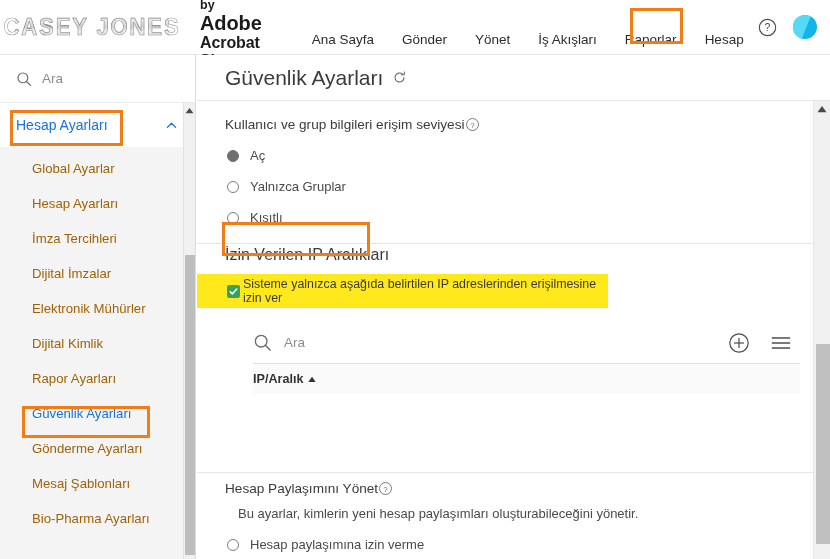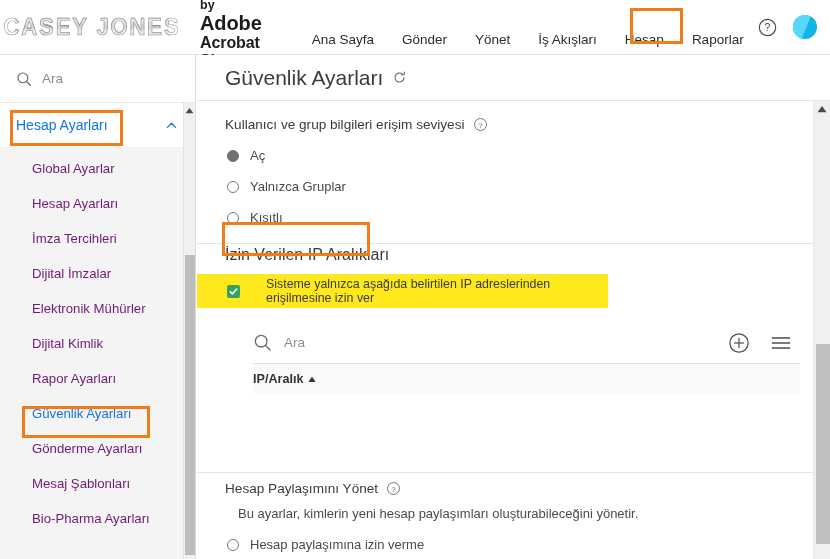--- a/index.html
+++ b/index.html
@@ -70,21 +70,21 @@
   .side-search .ph { font-size:13.5px; color:#8b8b8b; }
   .side-head {
     position:relative; height:44px; background:#ffffff;
     display:flex; align-items:center; justify-content:space-between;
     padding:0 16px 0 16px; cursor:pointer;
   }
   .side-head .lbl { font-size:14px; color:#1473e6; }
   .side-list { padding-top:4px; }
   .side-item {
     height:35px; display:flex; align-items:center;
-    padding-left:32px; font-size:13.2px; color:#701a75; cursor:pointer;
+    padding-left:32px; font-size:13.2px; color:#a16207; cursor:pointer;
   }
   .side-item.sel { color:#1473e6; }
 
   
   .sb-track {
     position:absolute; right:0; top:48px; width:12px; height:456px; background:#f0f0f0;
     border-left:1px solid #e1e1e1;
   }
   .sb-arrow {
     position:absolute; left:0; top:0; width:11px; height:14px;
@@ -101,40 +101,40 @@
     background:#ffffff; overflow:hidden;
   }
   .page-title-row {
     height:46px; display:flex; align-items:center; gap:9px;
     padding-left:28px; border-bottom:1px solid #e6e6e6;
   }
   .page-title { font-size:21px; color:#3b3b3b; font-weight:normal; }
   .content { padding:16px 0 0 0; }
 
   .sec-head {
-    display:flex; align-items:center; gap:8px;
+    display:flex; align-items:center; 
     padding-left:28px; font-size:13.6px; color:#3b3b3b;
   }
   .radio-row {
     display:flex; align-items:center; gap:11px; padding-left:30px; margin-top:16px;
     font-size:13px; color:#4a4a4a; cursor:pointer;
   }
   .radio {
     width:12px; height:12px; border-radius:50%;
     border:1.6px solid #7b7b7b; background:#fff; flex:none;
   }
   .radio.on { background:#707070; border-color:#707070; }
 
   .divider { height:1px; background:#e6e6e6; margin:18px 0 0 0; }
 
   .sec-head2 {
     padding-left:28px; font-size:16px; color:#3b3b3b; margin-top:2px;
   }
   .ip-check-row {
-    display:flex; align-items:center; gap:26px;
+    display:flex; align-items:center; gap:3px;
     margin-top:10px; padding:3px 8px 3px 30px; width:411px;
     background:#ffe81c;
   }
   .chk {
     width:13px; height:13px; background:#3aa15a; border-radius:2px; flex:none;
     display:flex; align-items:center; justify-content:center;
   }
   .ip-check-row .txt { font-size:12.4px; color:#3b3b3b; }
 
   .table-card { margin:14px 30px 0 56px; }
@@ -184,22 +184,22 @@
       <div class="pw">Powered by</div>
       <div class="ad">Adobe</div>
       <div class="as">Acrobat Sign</div>
     </div>
 
     <div class="nav">
       <div class="nav-item">Ana Sayfa</div>
       <div class="nav-item">Gönder</div>
       <div class="nav-item">Yönet</div>
       <div class="nav-item">İş Akışları</div>
+      <div class="nav-item">Raporlar</div>
       <div class="nav-item active">Hesap</div>
-      <div class="nav-item">Raporlar</div>
     </div>
 
     <div class="header-right">
       <svg class="help-icon" viewBox="0 0 20 20">
         <circle cx="10" cy="10" r="8.6" fill="none" stroke="#4a4a4a" stroke-width="1.2"></circle>
         <text x="10" y="14.2" font-size="11" text-anchor="middle" fill="#4a4a4a" font-family="Liberation Sans, sans-serif">?</text>
       </svg>
       <div class="avatar"></div>
     </div>
   </div>

